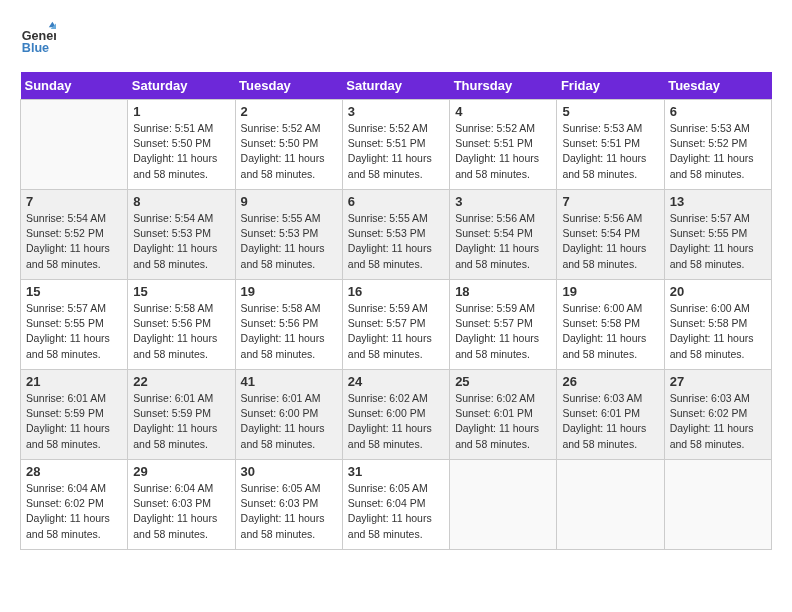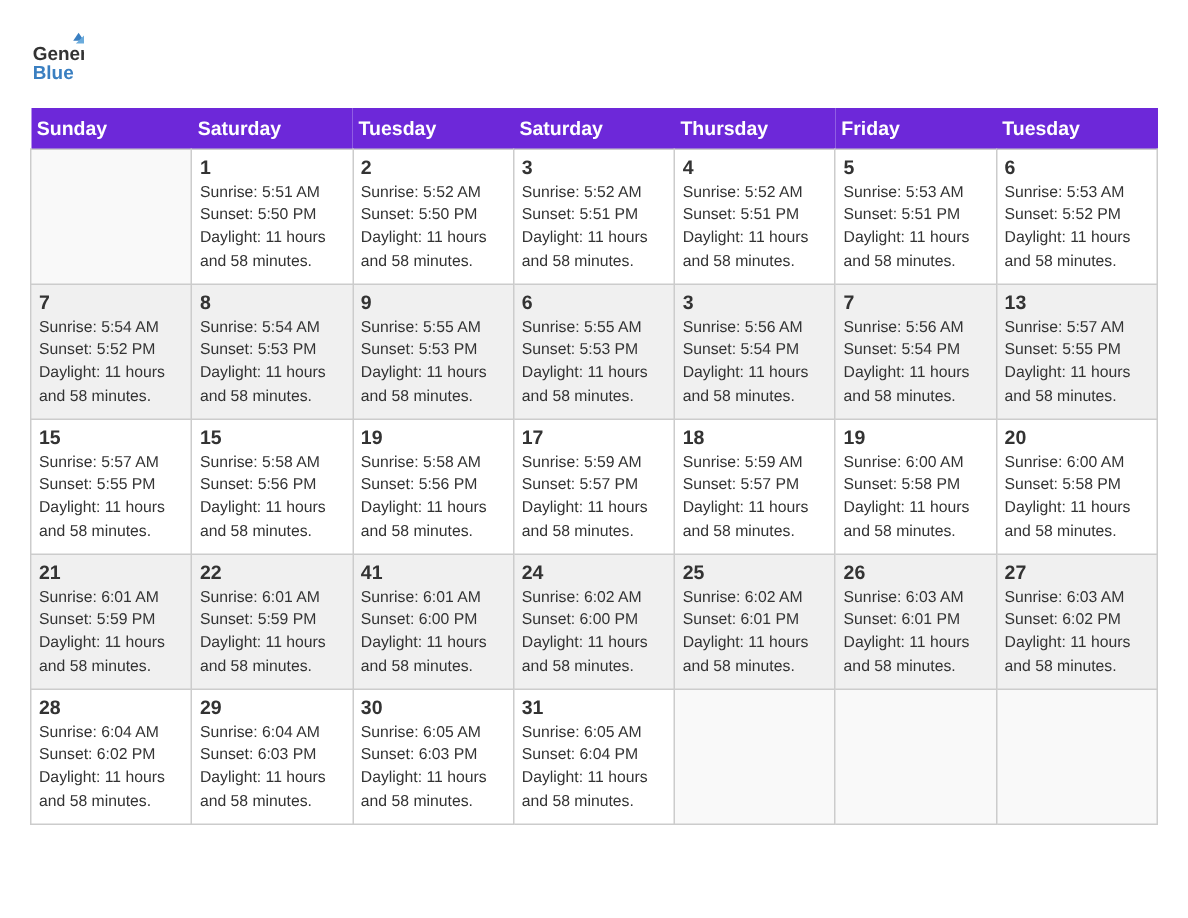--- a/index.html
+++ b/index.html
@@ -218,21 +218,21 @@
 and 58 minutes.</div>
         </td>
         <td>
           <div class="day-num">19</div>
           <div class="day-info" style="white-space: pre-line;">Sunrise: 5:58 AM
 Sunset: 5:56 PM
 Daylight: 11 hours
 and 58 minutes.</div>
         </td>
         <td>
-          <div class="day-num">17</div>
+          <div class="day-num">16</div>
           <div class="day-info" style="white-space: pre-line;">Sunrise: 5:59 AM
 Sunset: 5:57 PM
 Daylight: 11 hours
 and 58 minutes.</div>
         </td>
         <td>
           <div class="day-num">18</div>
           <div class="day-info" style="white-space: pre-line;">Sunrise: 5:59 AM
 Sunset: 5:57 PM
 Daylight: 11 hours

